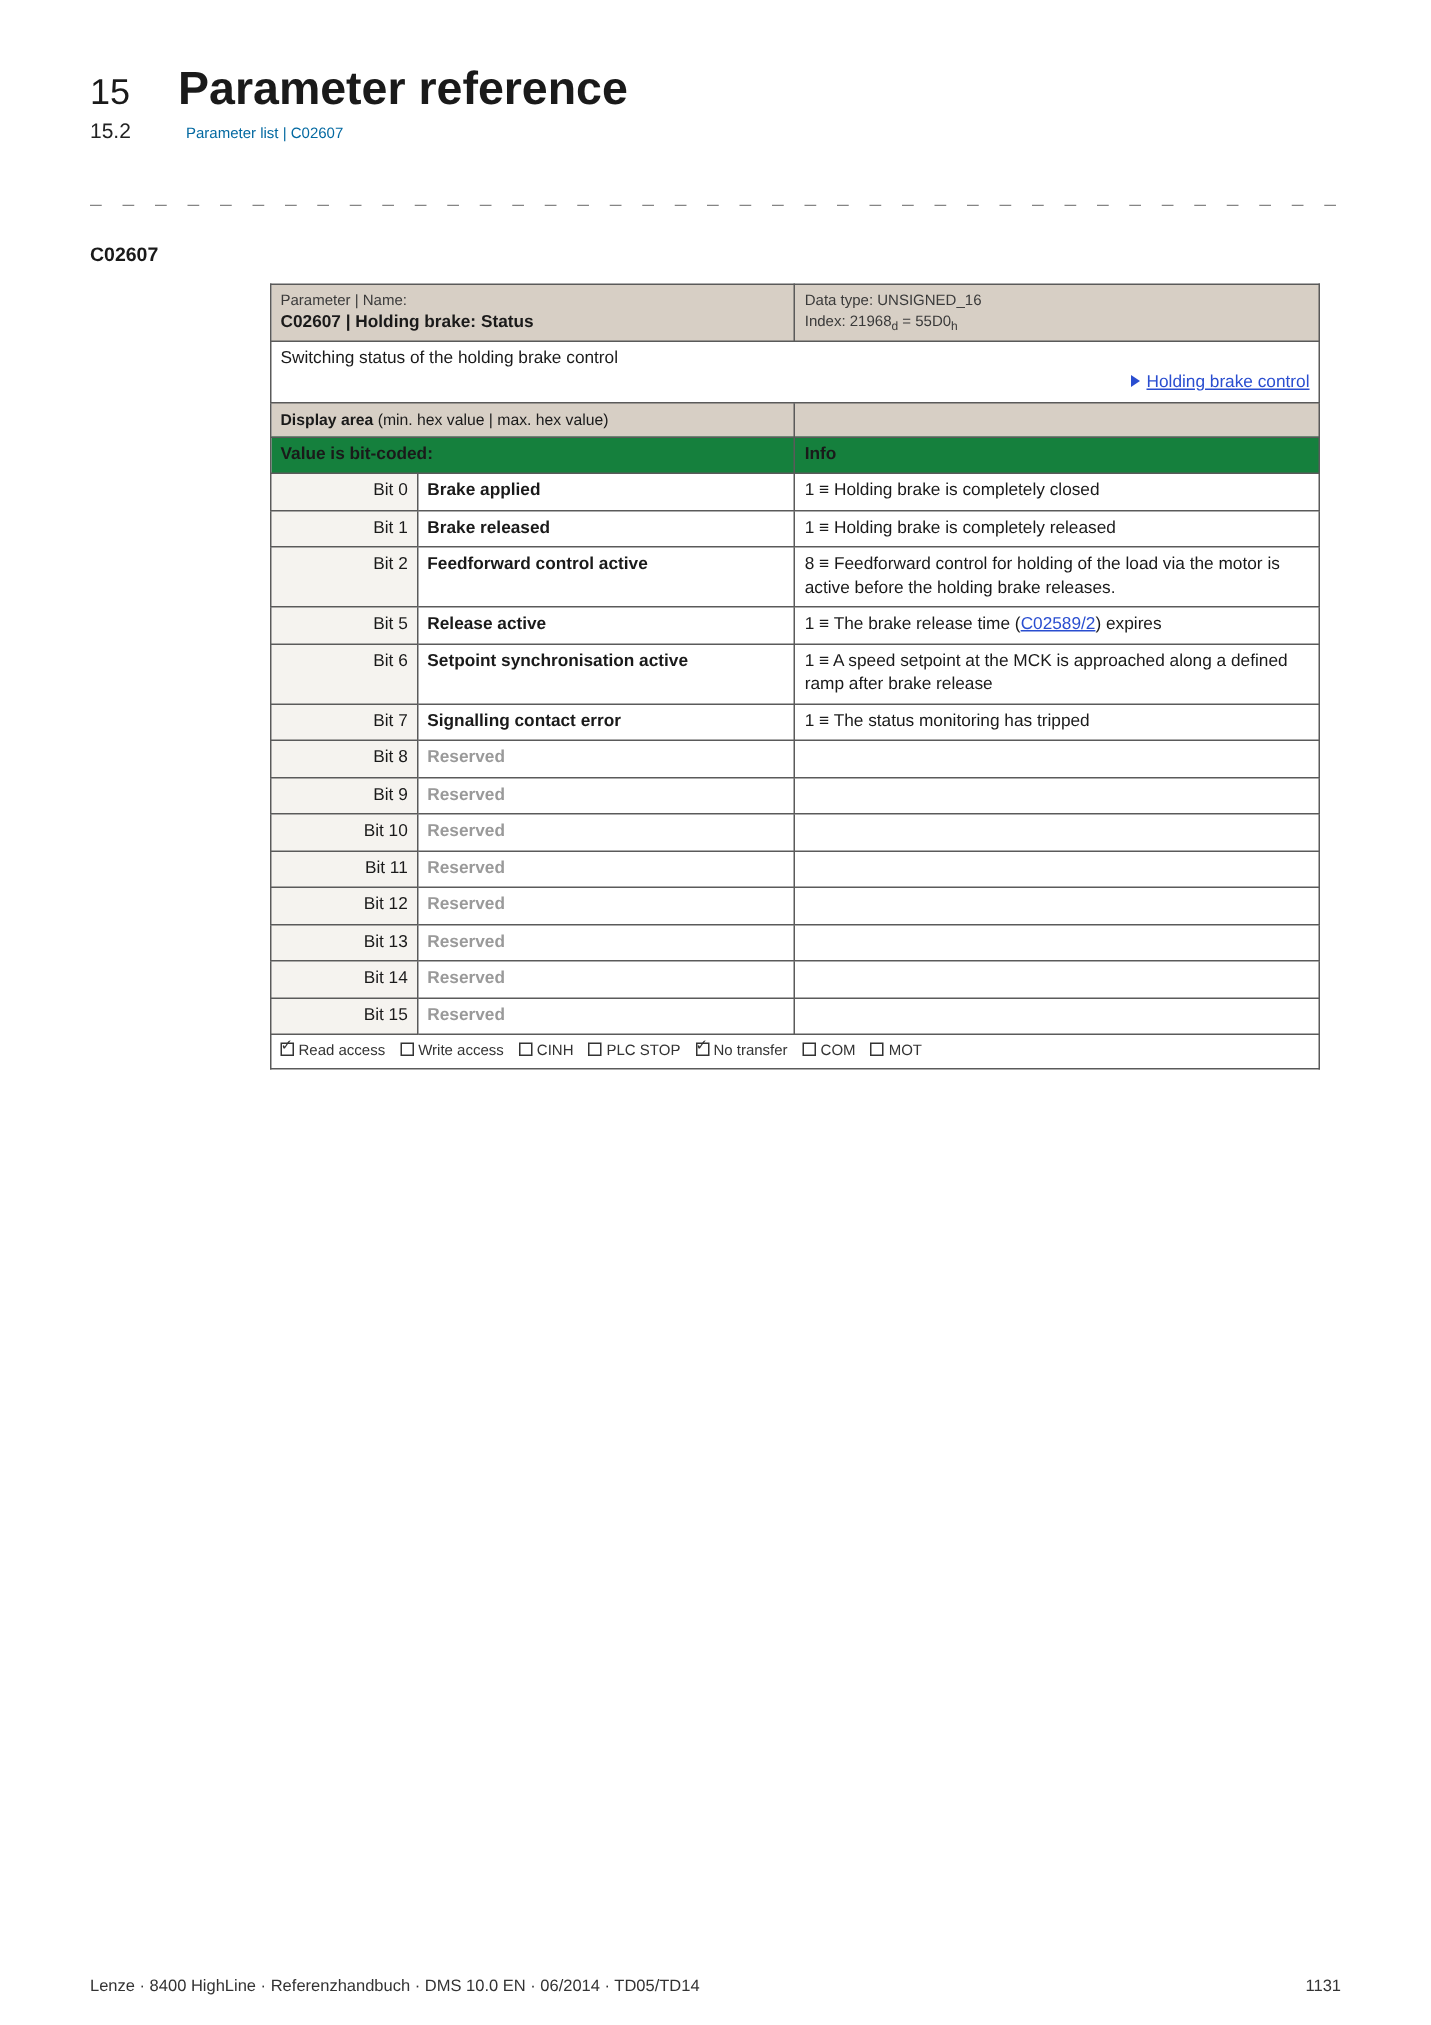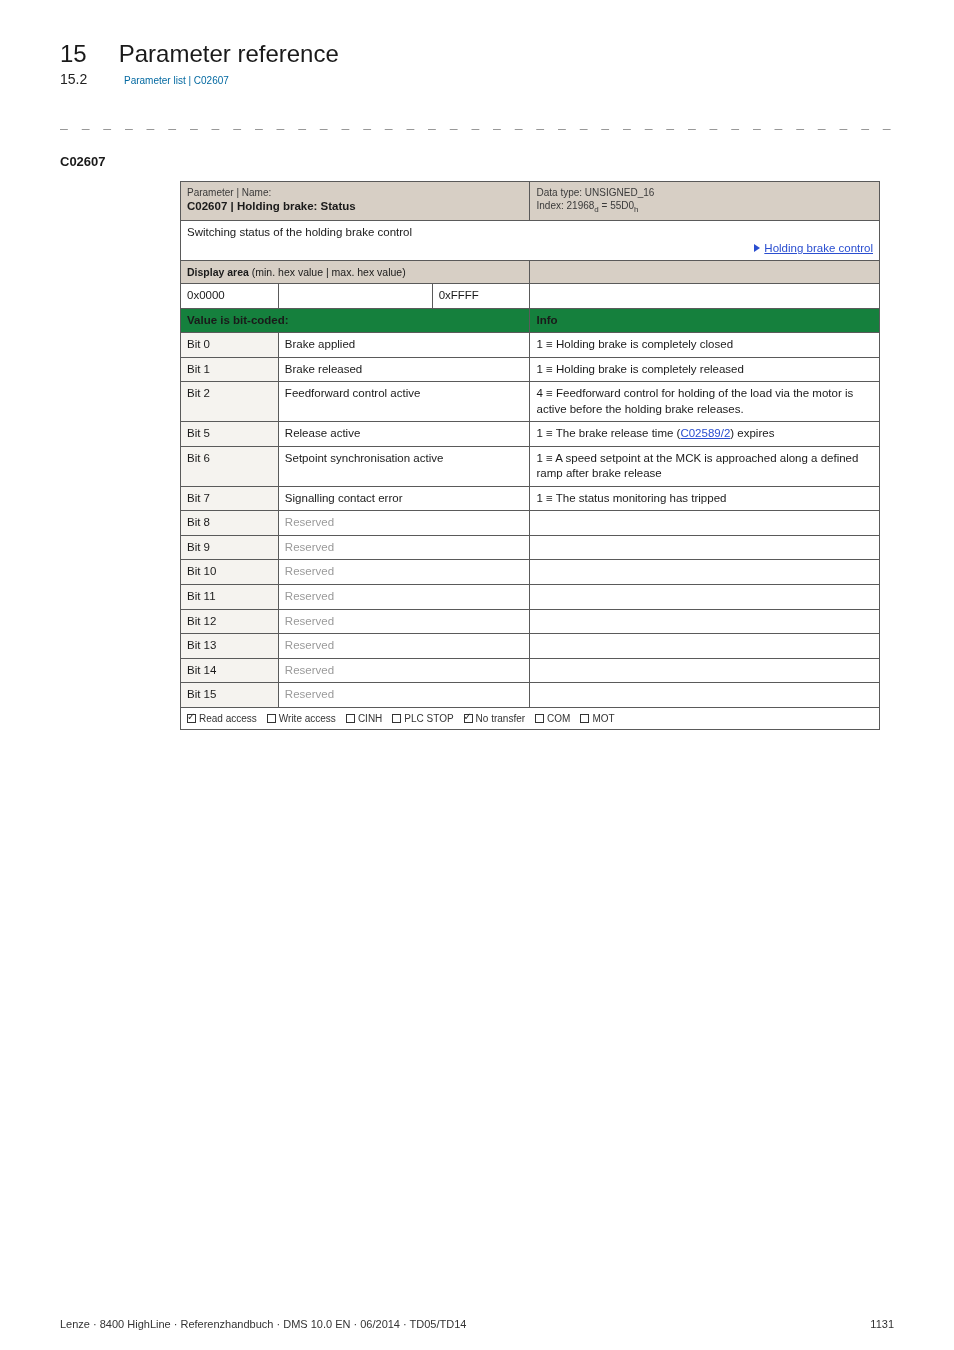--- a/index.html
+++ b/index.html
@@ -21,22 +21,22 @@
     display: flex;
     align-items: baseline;
     gap: 32px;
   }
   .chapter-num {
     font-size: 24px;
     font-weight: 400;
     line-height: 1.2;
   }
   .chapter-title {
-    font-size: 24px;
-    font-weight: 400;
+    font-size: 31px;
+    font-weight: 700;
     line-height: 1.2;
   }
   .sub-line {
     display: flex;
     align-items: baseline;
     gap: 32px;
     margin-top: 2px;
   }
   .sub-num {
     font-size: 14px;
@@ -118,25 +118,26 @@
   }
   .range-right {
     text-align: right;
   }
   .vbc-row td {
     background: #15803d;
     font-weight: 700;
   }
   .bit-row td.bit-label {
     background: #f5f3ef;
-    text-align: left;
+    text-align: right;
     white-space: nowrap;
   }
   .bit-row td.bit-name {
     background: #ffffff;
+    font-weight: bold;
   }
   .bit-row td.bit-desc {
     background: #ffffff;
   }
   .reserved {
     color: #9a9a9a;
   }
   .italic { font-style: italic; }
   .access-row td {
     background: #ffffff;
@@ -232,26 +233,20 @@
         </td>
       </tr>
 
       <tr class="disp-row">
         <td colspan="3">
           <span>Display area</span><span style="font-weight:400"> (min. hex value | max. hex value)</span>
         </td>
         <td></td>
       </tr>
 
-      <tr class="range-row">
-        <td>0x0000</td>
-        <td class="range-mid"></td>
-        <td class="range-right">0xFFFF</td>
-        <td></td>
-      </tr>
 
       <tr class="vbc-row">
         <td colspan="3">Value is bit-coded:</td>
         <td>Info</td>
       </tr>
 
       </tbody>
         <tbody id="bit-rows">
           <tr class="bit-row">
             <td class="bit-label">Bit 0</td>
@@ -259,21 +254,21 @@
             <td class="bit-desc">1 ≡ Holding brake is completely closed</td>
           </tr>
           <tr class="bit-row">
             <td class="bit-label">Bit 1</td>
             <td colspan="2" class="bit-name">Brake released</td>
             <td class="bit-desc">1 ≡ Holding brake is completely released</td>
           </tr>
           <tr class="bit-row">
             <td class="bit-label">Bit 2</td>
             <td colspan="2" class="bit-name">Feedforward control active</td>
-            <td class="bit-desc">4 ≡ Feedforward control for holding of the load via the motor is active before the holding brake releases.</td>
+            <td class="bit-desc">8 ≡ Feedforward control for holding of the load via the motor is active before the holding brake releases.</td>
           </tr>
           <tr class="bit-row">
             <td class="bit-label">Bit 5</td>
             <td colspan="2" class="bit-name">Release active</td>
             <td class="bit-desc">1 ≡ The brake release time (<a href="#" class="link">C02589/2</a>) expires</td>
           </tr>
           <tr class="bit-row">
             <td class="bit-label">Bit 6</td>
             <td colspan="2" class="bit-name">Setpoint synchronisation active</td>
             <td class="bit-desc">1 ≡ A speed setpoint at the MCK is approached along a defined ramp after brake release</td>

